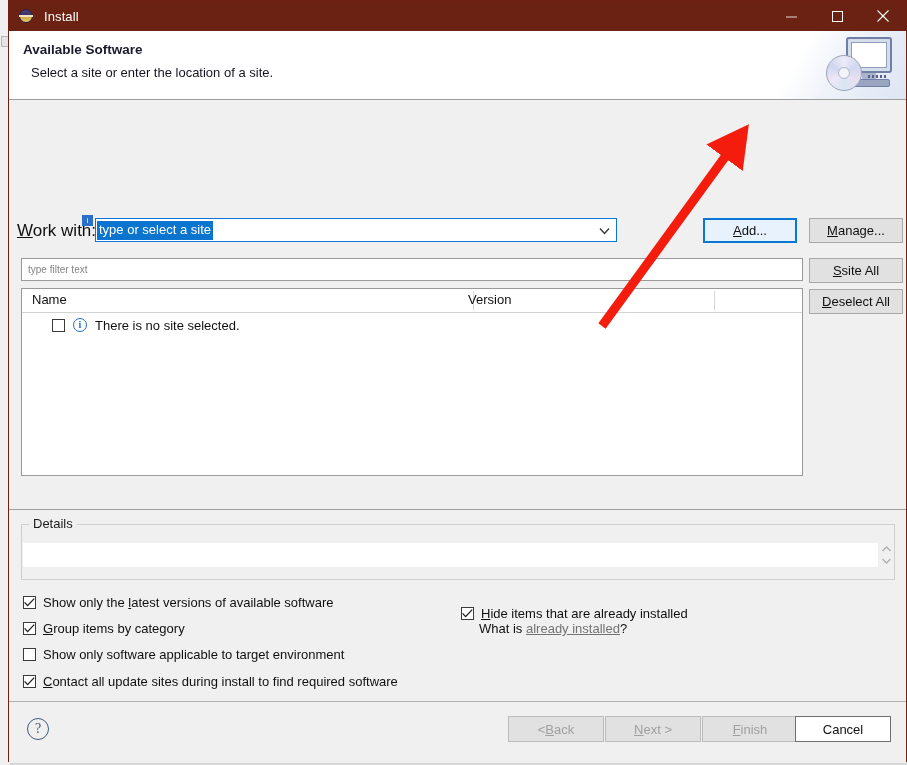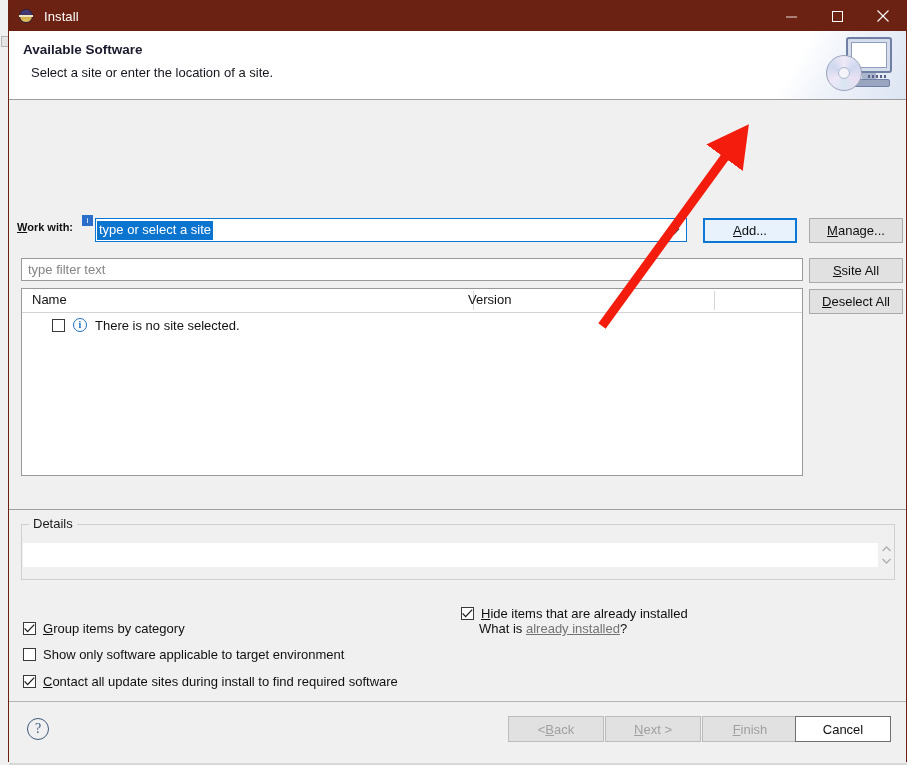--- a/index.html
+++ b/index.html
@@ -189,42 +189,41 @@
   
   .body {
     position: relative;
     height: 601px;
     background: #f0f0f0;
   }
 
   .row-label {
     position: absolute;
     left: 8px; top: 121px;
-    font-size: 11px;
+    font-size: 17px;
     color: #101010;
-    font-weight: bold;
   }
   .mnem { text-decoration: underline; }
 
   .info-badge {
     position: absolute;
     left: 73px; top: 115px;
     width: 11px; height: 11px;
     background: #2a6fc9;
     color: #ffffff;
     font-size: 8px;
     line-height: 11px;
     text-align: center;
     font-family: "Liberation Sans", sans-serif;
   }
 
   .combo {
     position: absolute;
     left: 86px; top: 118px;
-    width: 592px; height: 24px;
+    width: 522px; height: 24px;
     background: #ffffff;
     border: 1px solid #0a76d6;
     box-sizing: border-box;
     display: flex;
     align-items: center;
   }
   .combo-sel {
     margin-left: 1px;
     background: #0a74cf;
     color: #ffffff;
@@ -245,21 +244,21 @@
     width: 782px; height: 23px;
     background: #ffffff;
     border: 1px solid #9a9a9a;
     box-sizing: border-box;
     display: flex;
     align-items: center;
   }
   .filter-box span {
     margin-left: 6px;
     color: #848484;
-    font-size: 13px;
+    font-size: 10px;
   }
 
   
   .tree {
     position: absolute;
     left: 12px; top: 188px;
     width: 782px; height: 188px;
     background: #ffffff;
     border: 1px solid #9a9a9a;
     box-sizing: border-box;
@@ -572,20 +571,28 @@
       <div class="details-field"></div>
       <div class="details-scroll">
         <svg width="9" height="6" viewBox="0 0 9 6">
             <path d="M0.5 5 L4.5 1 L8.5 5" fill="none" stroke="#b0b0b0" stroke-width="1.4"></path>
           </svg>
         <svg width="9" height="6" viewBox="0 0 9 6">
             <path d="M0.5 1 L4.5 5 L8.5 1" fill="none" stroke="#b0b0b0" stroke-width="1.4"></path>
           </svg>
       </div>
 
+      <label class="opt opt-1">
+        <span class="cbox">
+            <svg width="11" height="9" viewBox="0 0 11 9">
+              <path d="M0.6 4.4 L3.6 7.6 L10.2 0.6" fill="none" stroke="#1b1b1b" stroke-width="1.3"></path>
+            </svg>
+          </span>
+        <span><span>Show only the </span><span class="mnem">l</span><span>atest versions of available software</span></span>
+      </label>
 
       <label class="opt opt-2">
         <span class="cbox">
             <svg width="11" height="9" viewBox="0 0 11 9">
               <path d="M0.6 4.4 L3.6 7.6 L10.2 0.6" fill="none" stroke="#1b1b1b" stroke-width="1.3"></path>
             </svg>
           </span>
         <span><span></span><span class="mnem">G</span><span>roup items by category</span></span>
       </label>
 

